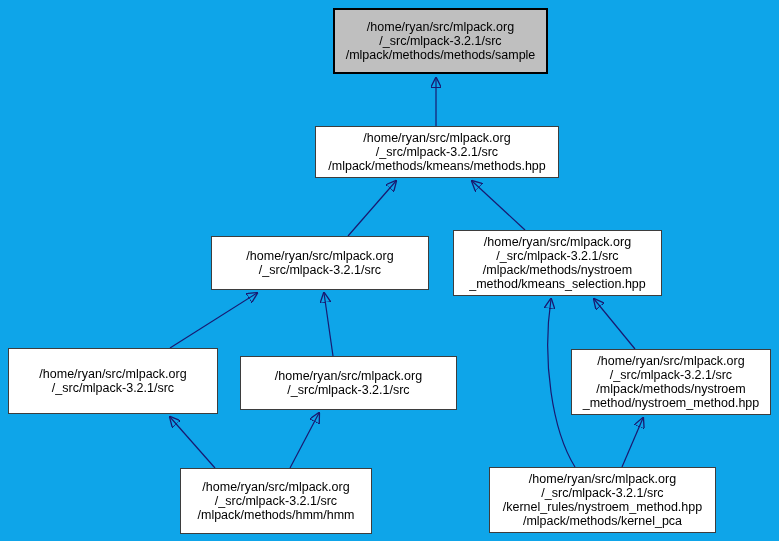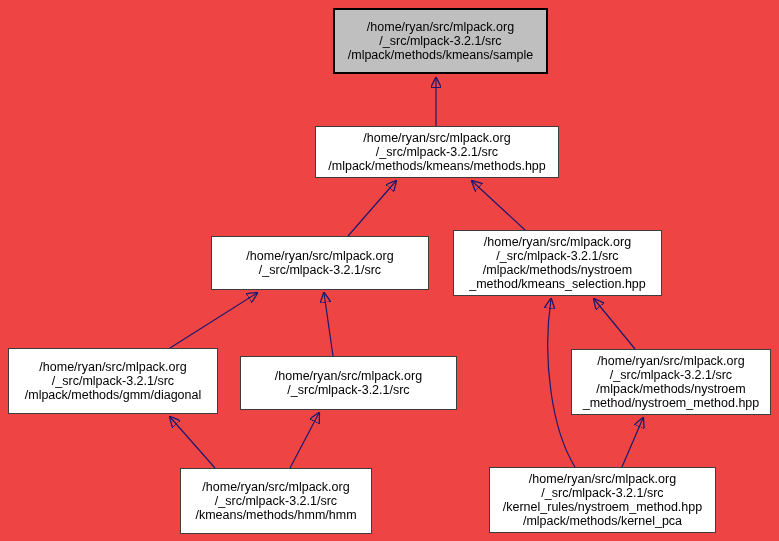--- a/index.html
+++ b/index.html
@@ -1,20 +1,20 @@
 <!DOCTYPE html>
 <html><head>
 <meta charset="utf-8">
 <style>
   html, body { margin: 0; padding: 0; background: #ffffff; }
   .stage {
     position: relative;
     width: 779px;
     height: 541px;
-    background: #ef4444;
+    background: #0ea5e9;
     font-family: "Liberation Sans", sans-serif;
     overflow: hidden;
   }
   .edges {
     position: absolute;
     left: 0; top: 0;
     width: 779px; height: 541px;
   }
   .edges path {
     fill: none;
@@ -61,21 +61,21 @@
     <path d="M 215 468 L 170 417" marker-end="url(#arrow)"></path>
     <path d="M 290 468 L 319 413" marker-end="url(#arrow)"></path>
     <path d="M 575 467 C 552 430 542 360 551 299" marker-end="url(#arrow)"></path>
     <path d="M 635 349 L 594 299" marker-end="url(#arrow)"></path>
     <path d="M 622 467 L 643 418" marker-end="url(#arrow)"></path>
   </svg>
 
   <div class="node selected" style="left:333px; top:8px; width:215px; height:66px;">
     <div class="ln">/home/ryan/src/mlpack.org</div>
     <div class="ln">/_src/mlpack-3.2.1/src</div>
-    <div class="ln">/mlpack/methods/kmeans/sample</div>
+    <div class="ln">/mlpack/methods/methods/sample</div>
   </div>
 
   <div class="node" style="left:315px; top:126px; width:244px; height:52px;">
     <div class="ln">/home/ryan/src/mlpack.org</div>
     <div class="ln">/_src/mlpack-3.2.1/src</div>
     <div class="ln">/mlpack/methods/kmeans/methods.hpp</div>
   </div>
 
   <div class="node" style="left:211px; top:236px; width:218px; height:54px;">
     <div class="ln">/home/ryan/src/mlpack.org</div>
@@ -85,39 +85,38 @@
   <div class="node" style="left:453px; top:230px; width:209px; height:66px;">
     <div class="ln">/home/ryan/src/mlpack.org</div>
     <div class="ln">/_src/mlpack-3.2.1/src</div>
     <div class="ln">/mlpack/methods/nystroem</div>
     <div class="ln">_method/kmeans_selection.hpp</div>
   </div>
 
   <div class="node" style="left:8px; top:348px; width:210px; height:66px;">
     <div class="ln">/home/ryan/src/mlpack.org</div>
     <div class="ln">/_src/mlpack-3.2.1/src</div>
-    <div class="ln">/mlpack/methods/gmm/diagonal</div>
   </div>
 
   <div class="node" style="left:240px; top:356px; width:217px; height:54px;">
     <div class="ln">/home/ryan/src/mlpack.org</div>
     <div class="ln">/_src/mlpack-3.2.1/src</div>
   </div>
 
   <div class="node" style="left:571px; top:349px; width:200px; height:66px;">
     <div class="ln">/home/ryan/src/mlpack.org</div>
     <div class="ln">/_src/mlpack-3.2.1/src</div>
     <div class="ln">/mlpack/methods/nystroem</div>
     <div class="ln">_method/nystroem_method.hpp</div>
   </div>
 
   <div class="node" style="left:180px; top:468px; width:192px; height:66px;">
     <div class="ln">/home/ryan/src/mlpack.org</div>
     <div class="ln">/_src/mlpack-3.2.1/src</div>
-    <div class="ln">/kmeans/methods/hmm/hmm</div>
+    <div class="ln">/mlpack/methods/hmm/hmm</div>
   </div>
 
   <div class="node" style="left:489px; top:467px; width:227px; height:66px;">
     <div class="ln">/home/ryan/src/mlpack.org</div>
     <div class="ln">/_src/mlpack-3.2.1/src</div>
     <div class="ln">/kernel_rules/nystroem_method.hpp</div>
     <div class="ln">/mlpack/methods/kernel_pca</div>
   </div>
 
 </div>

